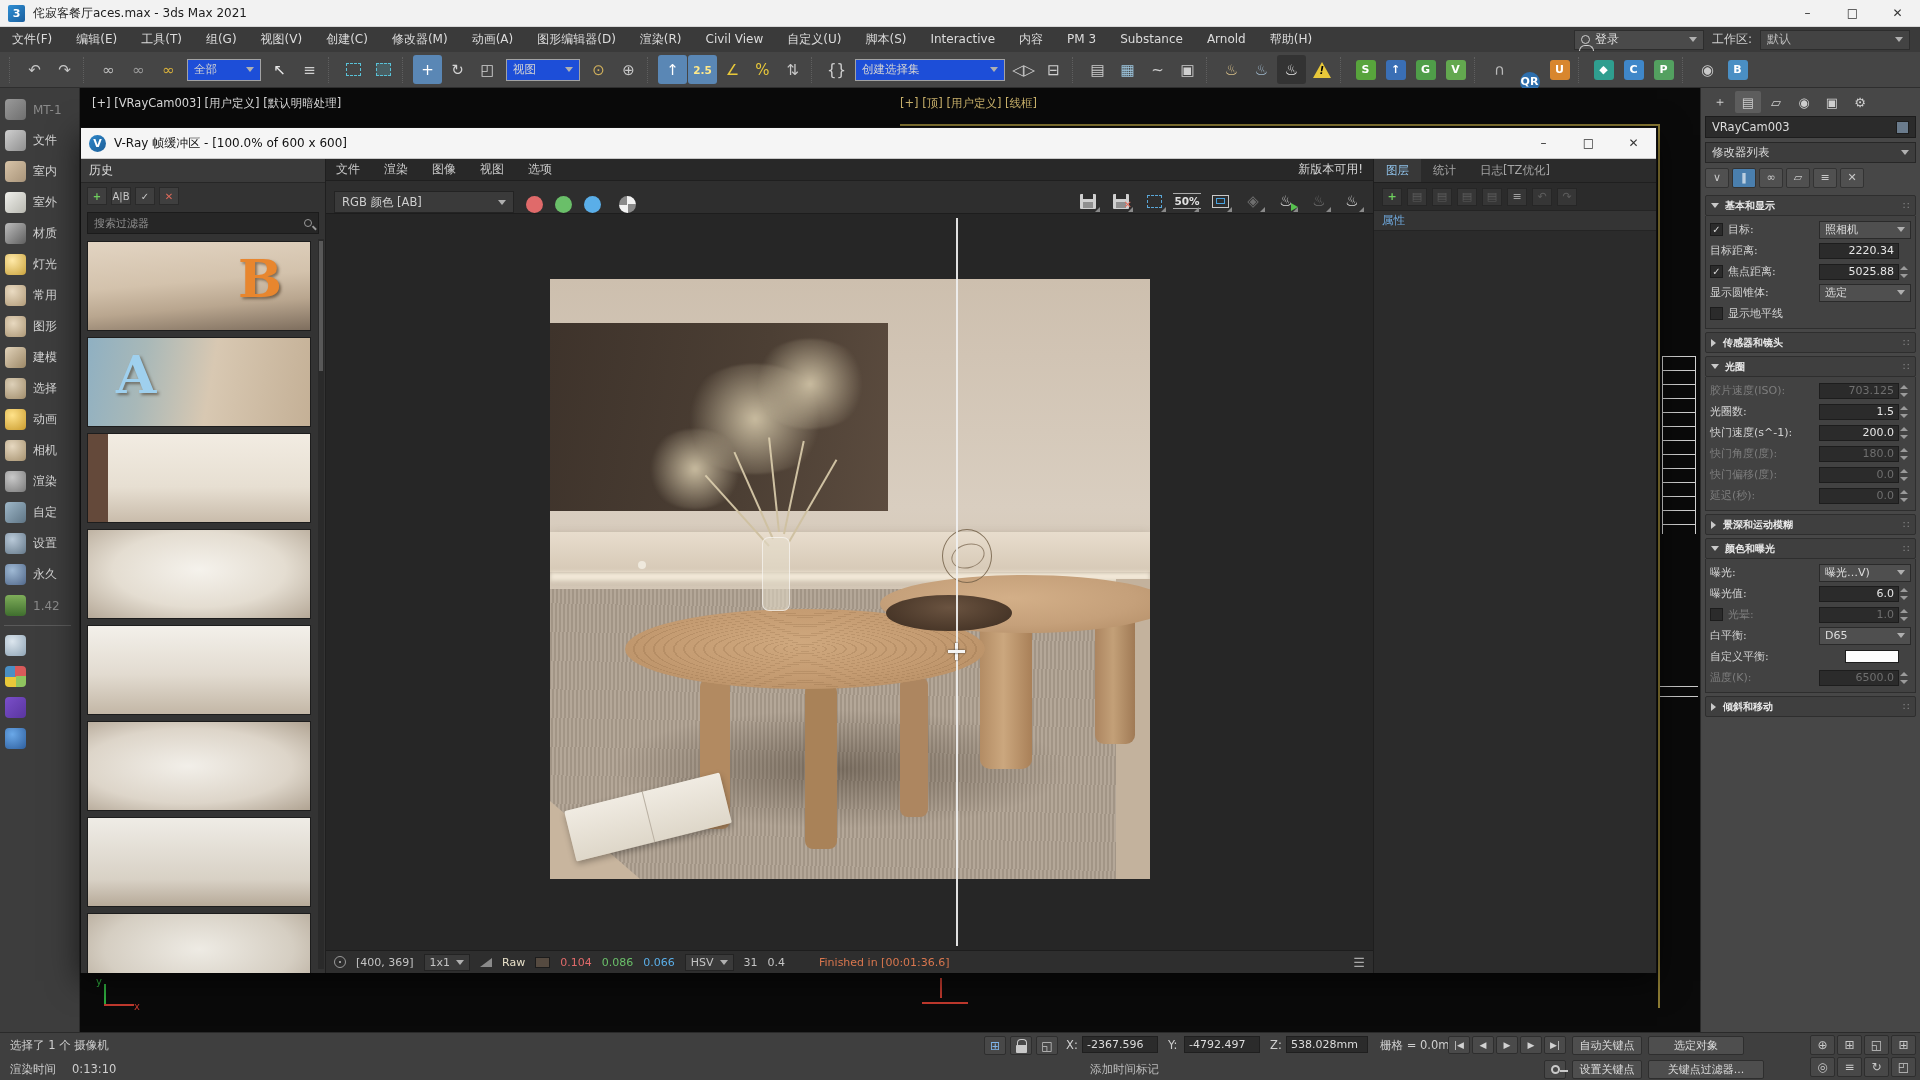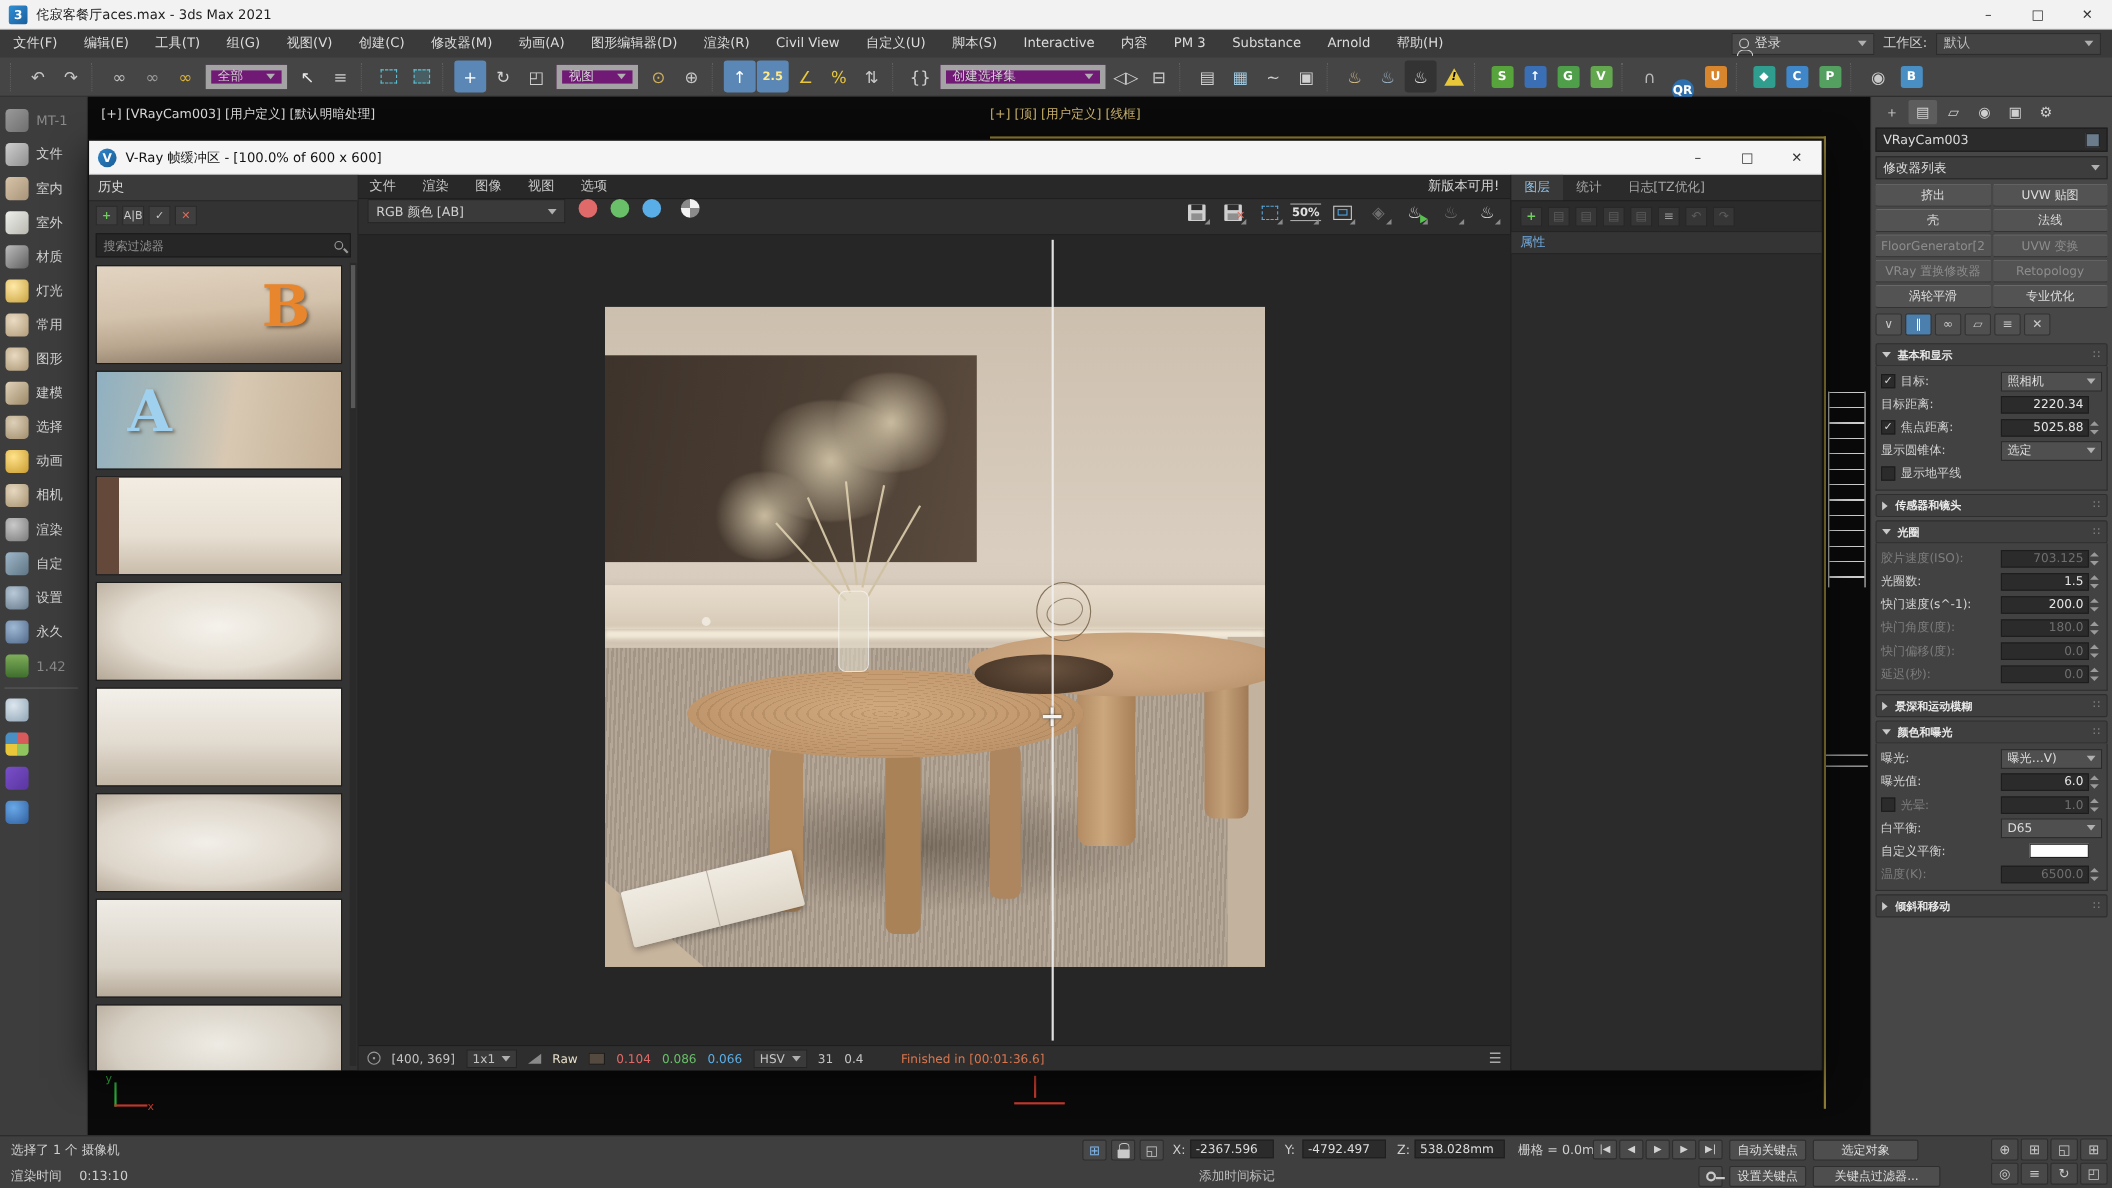--- a/index.html
+++ b/index.html
@@ -31,21 +31,21 @@
 .caret { width:0; height:0; border-left:4px solid transparent; border-right:4px solid transparent;
   border-top:5px solid #b0b0b0; margin-left:auto; }
 
 #toolbar { position:absolute; left:0; top:52px; width:1920px; height:36px; background:#454545;
   border-bottom:1px solid #2e2e2e; display:flex; align-items:center; padding-left:6px; gap:1px; }
 .tb-cell { width:29px; height:29px; display:flex; align-items:center; justify-content:center;
   color:#c4c4c4; font-size:15px; border-radius:3px; flex:none; }
 .tb-cell.active { background:#5a87b5; color:#fff; }
 .tb-cell.dark { background:#333; }
 .tb-sep { width:7px; height:26px; flex:none; border-left:1px dotted #5f5f5f; margin:0 3px; }
-.tb-dd { height:22px; background:#701a75; border:5px solid #a3a3a3; color:#d2d2d2; display:flex;
+.tb-dd { height:22px; background:#1d4ed8; border:1px solid #a3a3a3; color:#d2d2d2; display:flex;
   align-items:center; padding:0 6px; margin:0 3px; font-size:11.5px; flex:none;gap:15px; }
 .tb-box { width:15px; height:13px; border:1.5px dashed #59c2d8; }
 .tb-boxf { width:15px; height:13px; border:1.5px dashed #59c2d8; background:#59c2d833; }
 .tb-chip { width:20px; height:20px; border-radius:3px; color:#fff; font-size:11px; font-weight:bold;
   display:flex; align-items:center; justify-content:center; }
 .tb-chip.round { border-radius:50%; }
 .tb-txt { font-size:10.5px; font-weight:bold; }
 .tb-warn { width:0; height:0; border-left:9px solid transparent; border-right:9px solid transparent;
   border-bottom:16px solid #e8c83a; position:relative; }
 .tb-warn::after { content:"!"; position:absolute; left:-2px; top:3px; color:#000; font-size:10px; font-weight:bold; }
@@ -100,21 +100,21 @@
 .thumb .letter { position:absolute; top:6px; font-family:"DejaVu Serif","Liberation Serif",serif;
   font-size:52px; font-weight:bold; text-shadow:2px 2px 3px rgba(60,40,20,.55); }
 .thumb .letter.right { right:28px; } .thumb .letter.left { left:28px; }
 .hist-scroll { position:absolute; right:1px; top:2px; width:6px; height:730px; background:#2a2a2a; }
 .hist-scroll::after { content:""; position:absolute; left:1px; top:2px; width:4px; height:130px; background:#585858; }
 
 #vfb-center { flex:1; display:flex; flex-direction:column; background:#282828; }
 #vfb-menu { height:22px; display:flex; align-items:center; padding:0 10px; gap:24px; border-bottom:1px solid #1f1f1f; }
 #vfb-menu .m-item { color:#c8c8c8; font-size:12px; }
 #vfb-notice { margin-left:auto; color:#d5d5d5; }
-#vfb-tools { height:33px; background:#2e2e2e; border-bottom:1px solid #1d1d1d; display:flex; align-items:flex-start; padding:0 8px; }
+#vfb-tools { height:33px; background:#2e2e2e; border-bottom:1px solid #1d1d1d; display:flex; align-items:flex-end; padding:0 8px; }
 .vfb-dd { width:180px; height:22px; background:#3a3a3a; border:1px solid #232323; color:#cfcfcf;
   display:flex; align-items:center; padding:0 7px; font-size:11.5px; }
 .dot { width:17px; height:17px; border-radius:50%; margin-left:12px; }
 .dot.alpha { background:conic-gradient(#f2f2f2 0 90deg,#8a8a8a 90deg 180deg,#f2f2f2 180deg 270deg,#8a8a8a 270deg); margin-left:18px; }
 #vfb-tools-right { margin-left:auto; display:flex; align-items:center; gap:7px; }
 .vt { width:26px; height:24px; position:relative; display:flex; align-items:center; justify-content:center;
   color:#d8d8d8; font-size:15px; }
 .vt::after { content:""; position:absolute; right:1px; bottom:1px; border-left:5px solid transparent; border-bottom:5px solid #8a8a8a; }
 .vt.dim { color:#6e6e6e; }
 .vt .floppy { width:16px; height:15px; background:#cfcfcf; border-radius:1px; position:relative; }
@@ -532,32 +532,20 @@
       <span class="cp-tab">⚙</span>
     </div>
   <div id="cp-name">
     <span>VRayCam003</span>
     <span class="cp-swatch"></span>
   </div>
   <div id="cp-modlist">
     <span>修改器列表</span>
     <span class="caret"></span>
   </div>
-  <div id="cp-btn-grid">
-      <div class="cp-btn">挤出</div>
-      <div class="cp-btn">UVW 贴图</div>
-      <div class="cp-btn">壳</div>
-      <div class="cp-btn">法线</div>
-      <div class="cp-btn dim">FloorGenerator[2</div>
-      <div class="cp-btn dim">UVW 变换</div>
-      <div class="cp-btn dim">VRay 置换修改器</div>
-      <div class="cp-btn dim">Retopology</div>
-      <div class="cp-btn">涡轮平滑</div>
-      <div class="cp-btn">专业优化</div>
-    </div>
   <div id="cp-stack-tools">
       <span class="cst">∨</span>
       <span class="cst active">‖</span>
       <span class="cst">∞</span>
       <span class="cst">▱</span>
       <span class="cst">≡</span>
       <span class="cst">✕</span>
     </div>
   <div id="cp-rollouts">
       <div class="ro-header">

